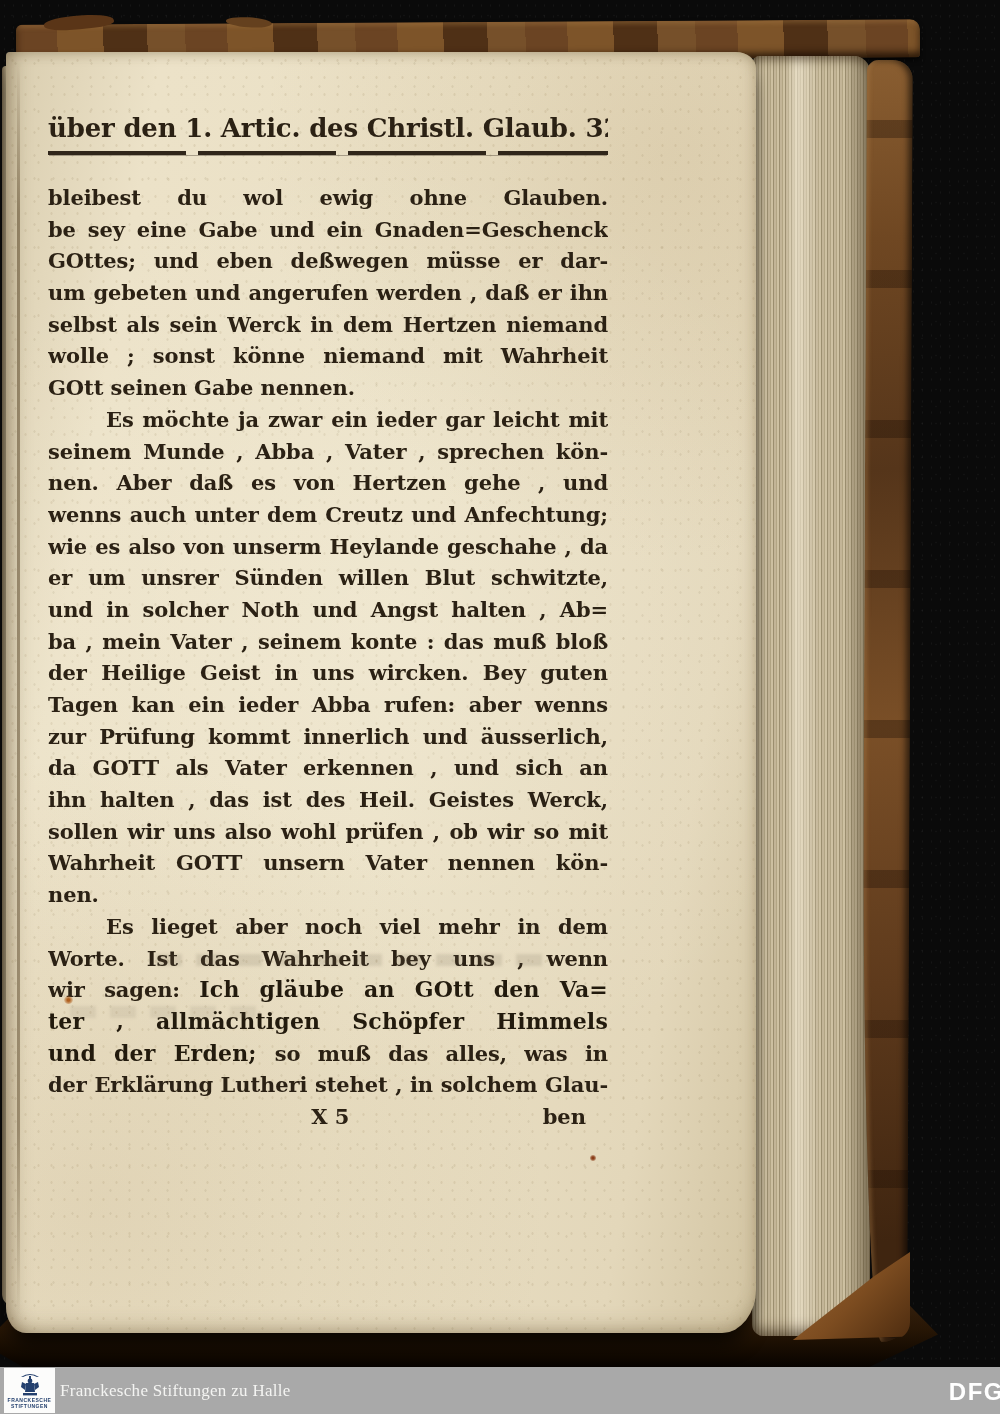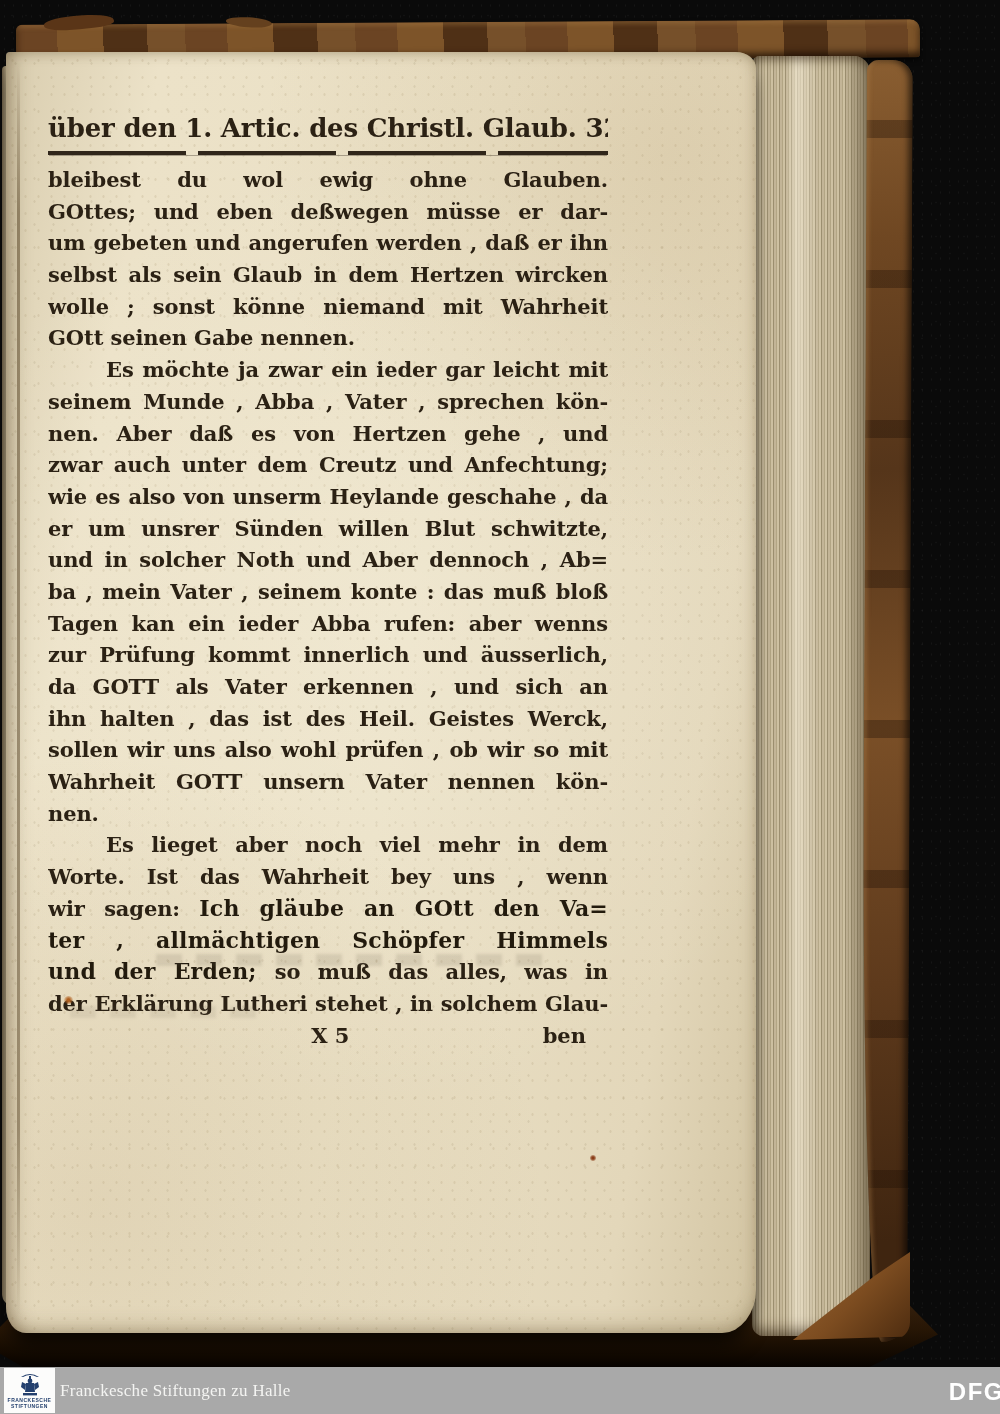--- a/index.html
+++ b/index.html
@@ -111,21 +111,21 @@
   .page-head{
     height:40px;line-height:40px;font-size:26px;font-weight:700;
     text-align:justify;text-align-last:justify;-moz-text-align-last:justify;
     letter-spacing:-0.2px;white-space:nowrap;overflow:hidden;
   }
   .head-rule{
     margin-top:3px;height:4px;
     background:repeating-linear-gradient(90deg,#30261a 0 138px, transparent 138px 150px);
     box-shadow:0 2px 0 -1px rgba(48,38,26,.35);
   }
-  .body-lines{margin-top:9px;}
+  .body-lines{margin-top:27px;}
   .bline{
     height:31.7px;line-height:31.7px;font-size:21px;font-weight:700;
     text-align:justify;text-align-last:justify;-moz-text-align-last:justify;
     letter-spacing:-0.1px;overflow:hidden;
   }
   .bline.ind{text-indent:58px;}
   .bline.end{text-align-last:left;-moz-text-align-last:left;}
   .bline .em{font-size:22px;letter-spacing:0.2px;color:#221a0d;}
   .sig-row{position:relative;height:32px;line-height:32px;font-size:21px;font-weight:700;}
   .sig-mark{position:absolute;left:50%;transform:translateX(-44%);}
@@ -190,33 +190,35 @@
   <div class="fox2"></div>
 
   <div class="text-block">
     <div class="page-head">
       <span>über den 1. Artic. des Christl. Glaub.</span>
       <span>329</span>
     </div>
     <div class="head-rule"></div>
     <div class="body-lines" id="body-lines">
         <div class="bline"><span>bleibest du wol ewig ohne Glauben.</span></div>
+        <div class="bline"><span>be sey eine Gabe und ein Gnaden=Geschenck</span></div>
         <div class="bline"><span>GOttes; und eben deßwegen müsse er dar-</span></div>
         <div class="bline"><span>um gebeten und angerufen werden , daß er ihn</span></div>
-        <div class="bline"><span>selbst als sein Glaub in dem Hertzen wircken</span></div>
+        <div class="bline"><span>selbst als sein Werck in dem Hertzen niemand</span></div>
         <div class="bline"><span>wolle ; sonst könne niemand mit Wahrheit</span></div>
         <div class="bline end"><span>GOtt seinen Gabe nennen.</span></div>
         <div class="bline ind"><span>Es möchte ja zwar ein ieder gar leicht mit</span></div>
         <div class="bline"><span>seinem Munde , Abba , Vater , sprechen kön-</span></div>
         <div class="bline"><span>nen. Aber daß es von Hertzen gehe , und</span></div>
-        <div class="bline"><span>zwar auch unter dem Creutz und Anfechtung;</span></div>
+        <div class="bline"><span>wenns auch unter dem Creutz und Anfechtung;</span></div>
         <div class="bline"><span>wie es also von unserm Heylande geschahe , da</span></div>
         <div class="bline"><span>er um unsrer Sünden willen Blut schwitzte,</span></div>
-        <div class="bline"><span>und in solcher Noth und Aber dennoch , Ab=</span></div>
+        <div class="bline"><span>und in solcher Noth und Angst halten , Ab=</span></div>
         <div class="bline"><span>ba , mein Vater , seinem konte : das muß bloß</span></div>
+        <div class="bline"><span>der Heilige Geist in uns wircken. Bey guten</span></div>
         <div class="bline"><span>Tagen kan ein ieder Abba rufen: aber wenns</span></div>
         <div class="bline"><span>zur Prüfung kommt innerlich und äusserlich,</span></div>
         <div class="bline"><span>da GOTT als Vater erkennen , und sich an</span></div>
         <div class="bline"><span>ihn halten , das ist des Heil. Geistes Werck,</span></div>
         <div class="bline"><span>sollen wir uns also wohl prüfen , ob wir so mit</span></div>
         <div class="bline"><span>Wahrheit GOTT unsern Vater nennen kön-</span></div>
         <div class="bline end"><span>nen.</span></div>
         <div class="bline ind"><span>Es lieget aber noch viel mehr in dem</span></div>
         <div class="bline"><span>Worte. Ist das Wahrheit bey uns , wenn</span></div>
         <div class="bline"><span>wir sagen: </span><span class="em">Ich gläube an GOtt den Va=</span></div>

